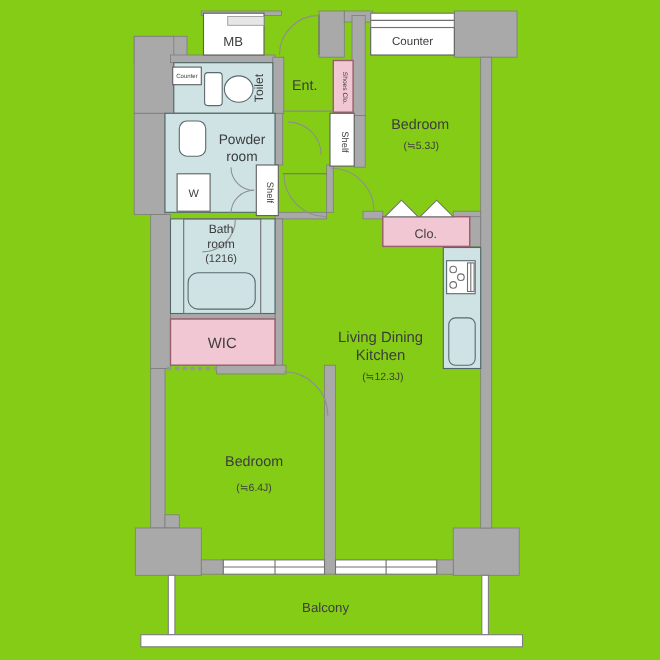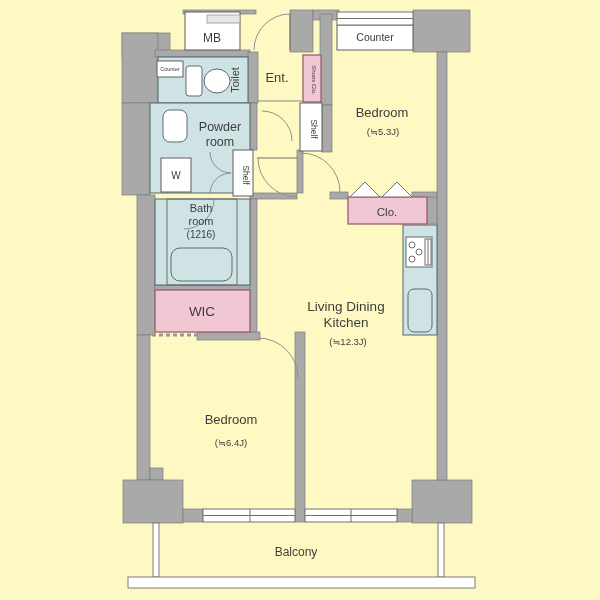--- a/index.html
+++ b/index.html
@@ -1,16 +1,16 @@
 <!DOCTYPE html>
 <html style="--wall: #a9a9a9; --room_blue: #cfe3e5; --room_pink: #f2c7d4; --line: #6f6f6f;"><head>
 <meta charset="utf-8">
 <style>
   html,body{margin:0;padding:0;background:#fff;}
-  .stage{position:relative;width:600px;height:600px;background:#fef9c3;overflow:hidden;}
+  .stage{position:relative;width:600px;height:600px;background:#84cc16;overflow:hidden;}
   svg text{font-family:"Liberation Sans","DejaVu Sans",sans-serif;fill:#3d3d3d;}
   .wall{fill:var(--wall,#a9a9a9);stroke:#7b7b7b;stroke-width:.7;}
   .blue{fill:var(--room_blue,#cfe3e5);stroke:#50666a;stroke-width:1;}
   .pink{fill:var(--room_pink,#f2c7d4);stroke:#9a5f6f;stroke-width:1.3;}
   .wbox{fill:#ffffff;stroke:#5e5e5e;stroke-width:1;}
   .fixture{fill:#ffffff;stroke:#5a6a6e;stroke-width:1;}
   .fixblue{fill:var(--room_blue,#cfe3e5);stroke:#5a6a6e;stroke-width:1;}
   .arc{stroke:#8f8f8f;stroke-width:1;fill:none;}
   .thin{stroke:#6f6f6f;stroke-width:1;fill:none;}
   .win{fill:#ffffff;stroke:#737373;stroke-width:1;}

